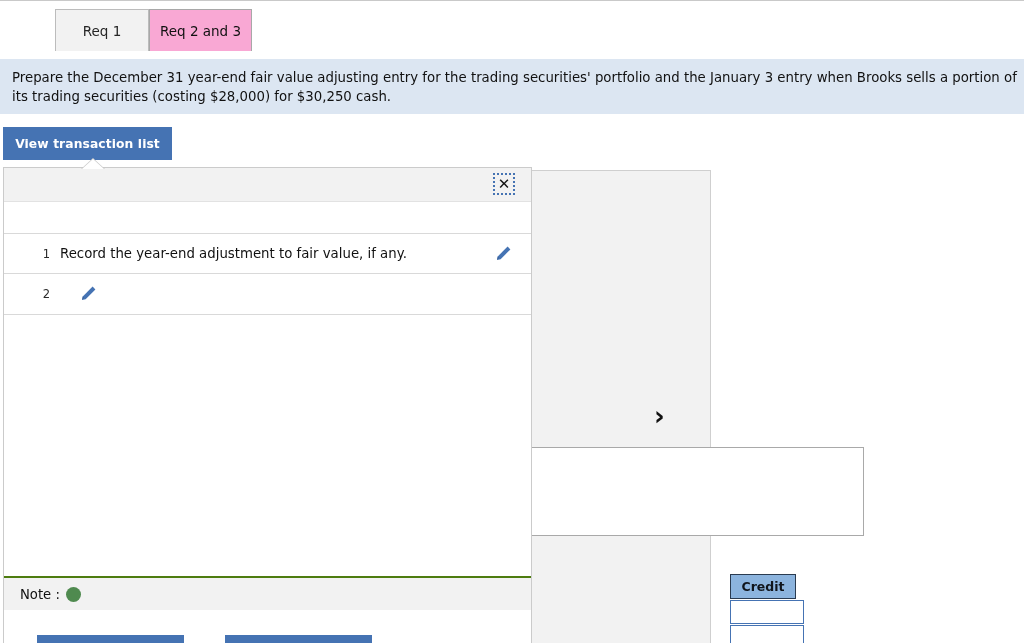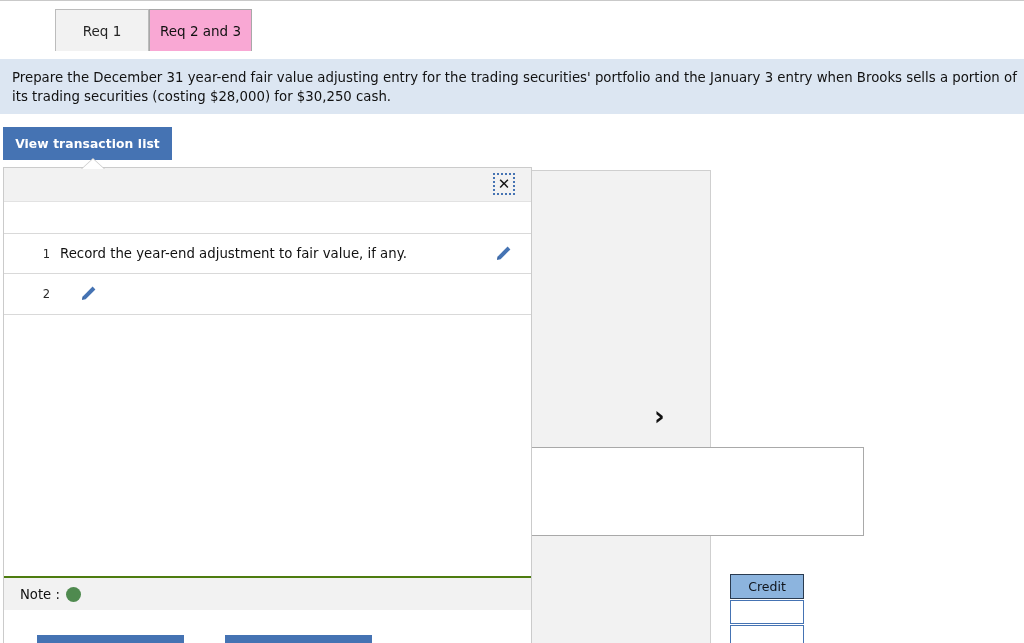--- a/index.html
+++ b/index.html
@@ -123,28 +123,28 @@
 
   
   .credit-col {
     position: absolute;
     left: 531px; top: 403px;
     width: 74px;
     z-index: 2;
   }
   .credit-head {
     box-sizing: border-box;
-    width: 74px; height: 25px;
+    width: 66px; height: 25px;
     background: #8cb4de;
     border: 1px solid #2a3b50;
     display: flex;
     align-items: center;
     justify-content: center;
     font-size: 12.5px;
-    font-weight: normal;
+    font-weight: bold;
     color: #10151c;
   }
   .credit-cell {
     box-sizing: border-box;
     width: 74px; height: 24px;
     margin-top: 1px;
     background: #ffffff;
     border: 1px solid #4573b3;
     cursor: text;
   }

